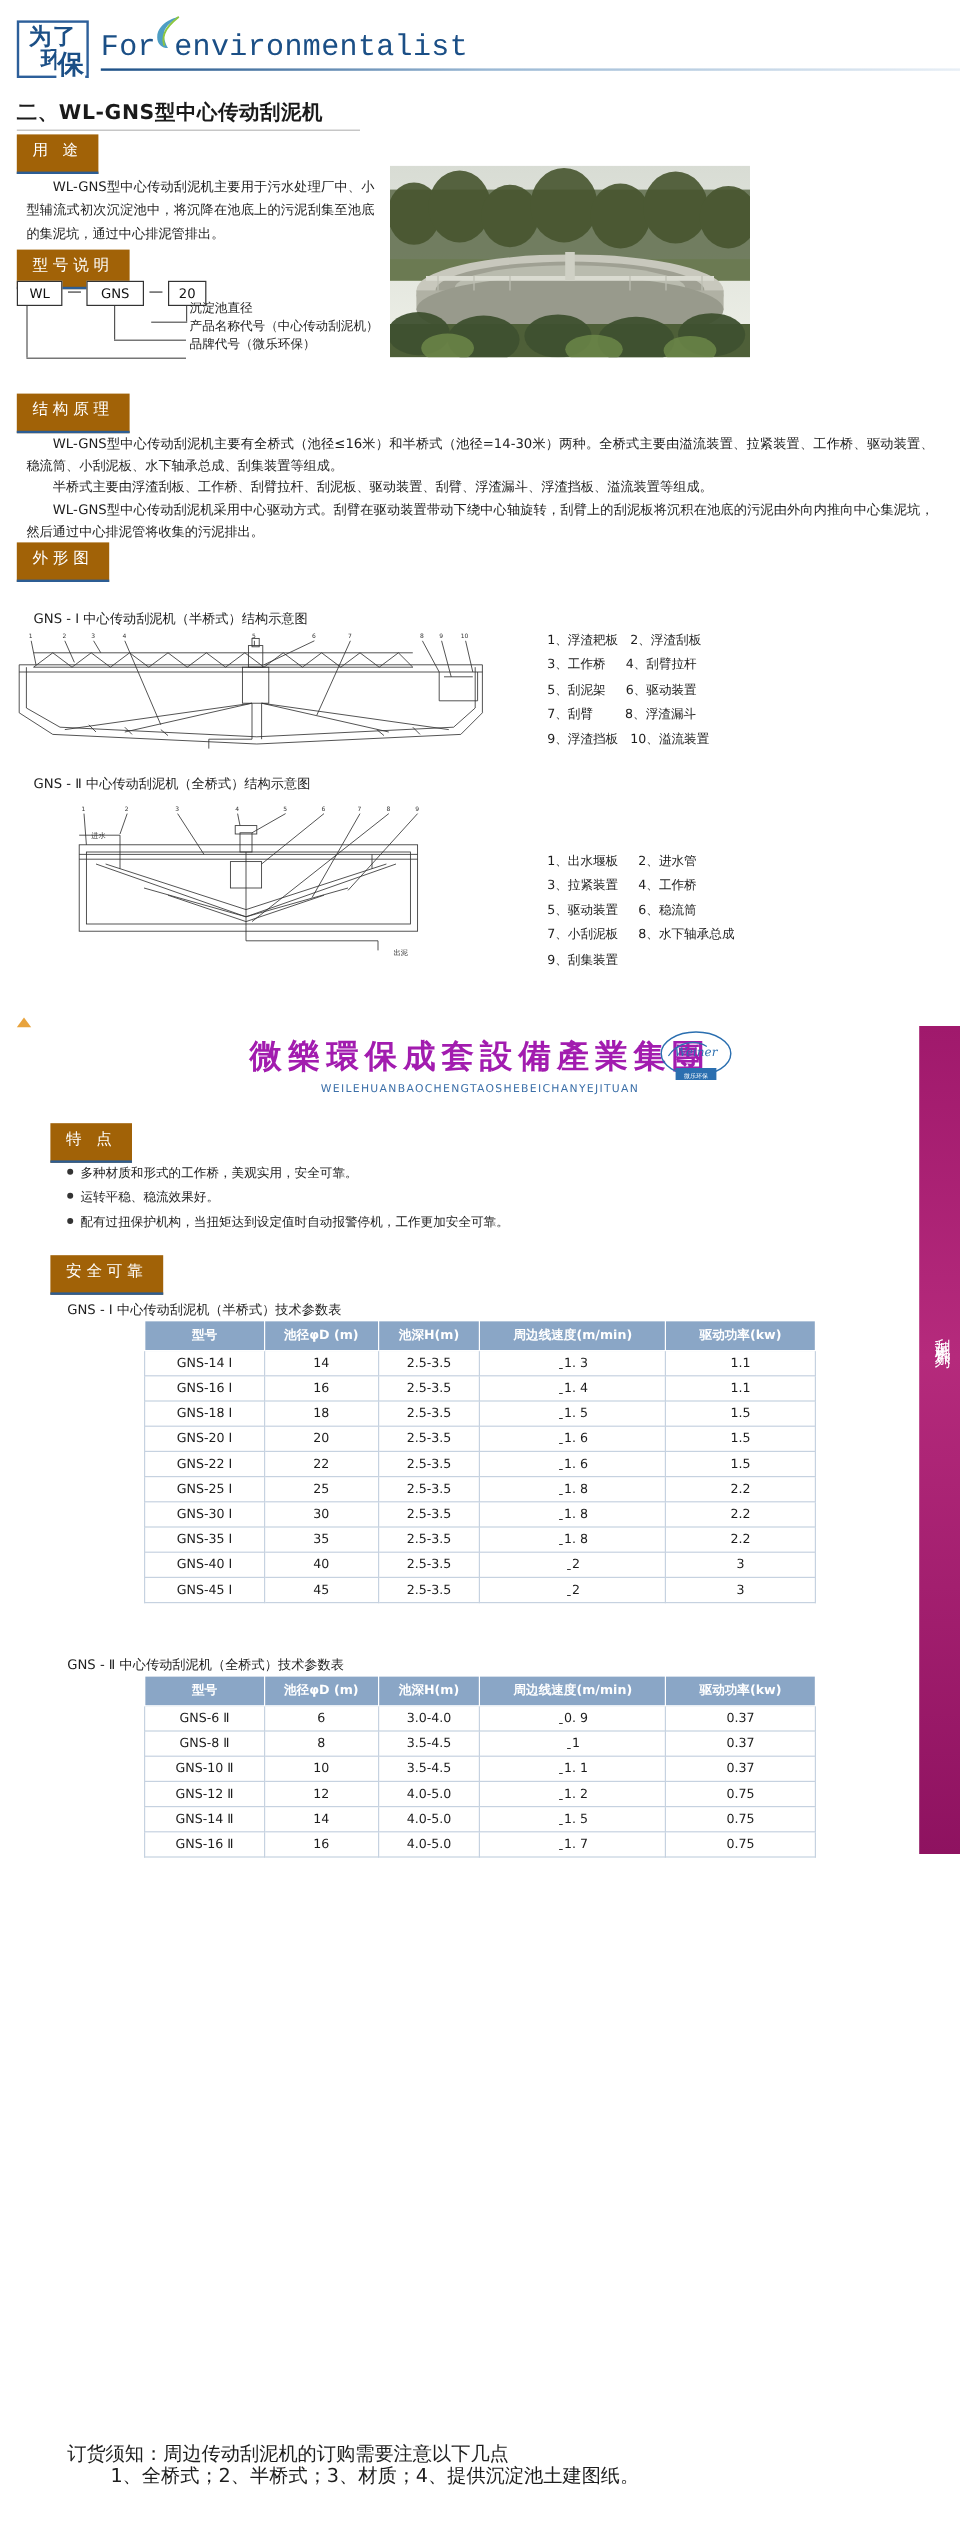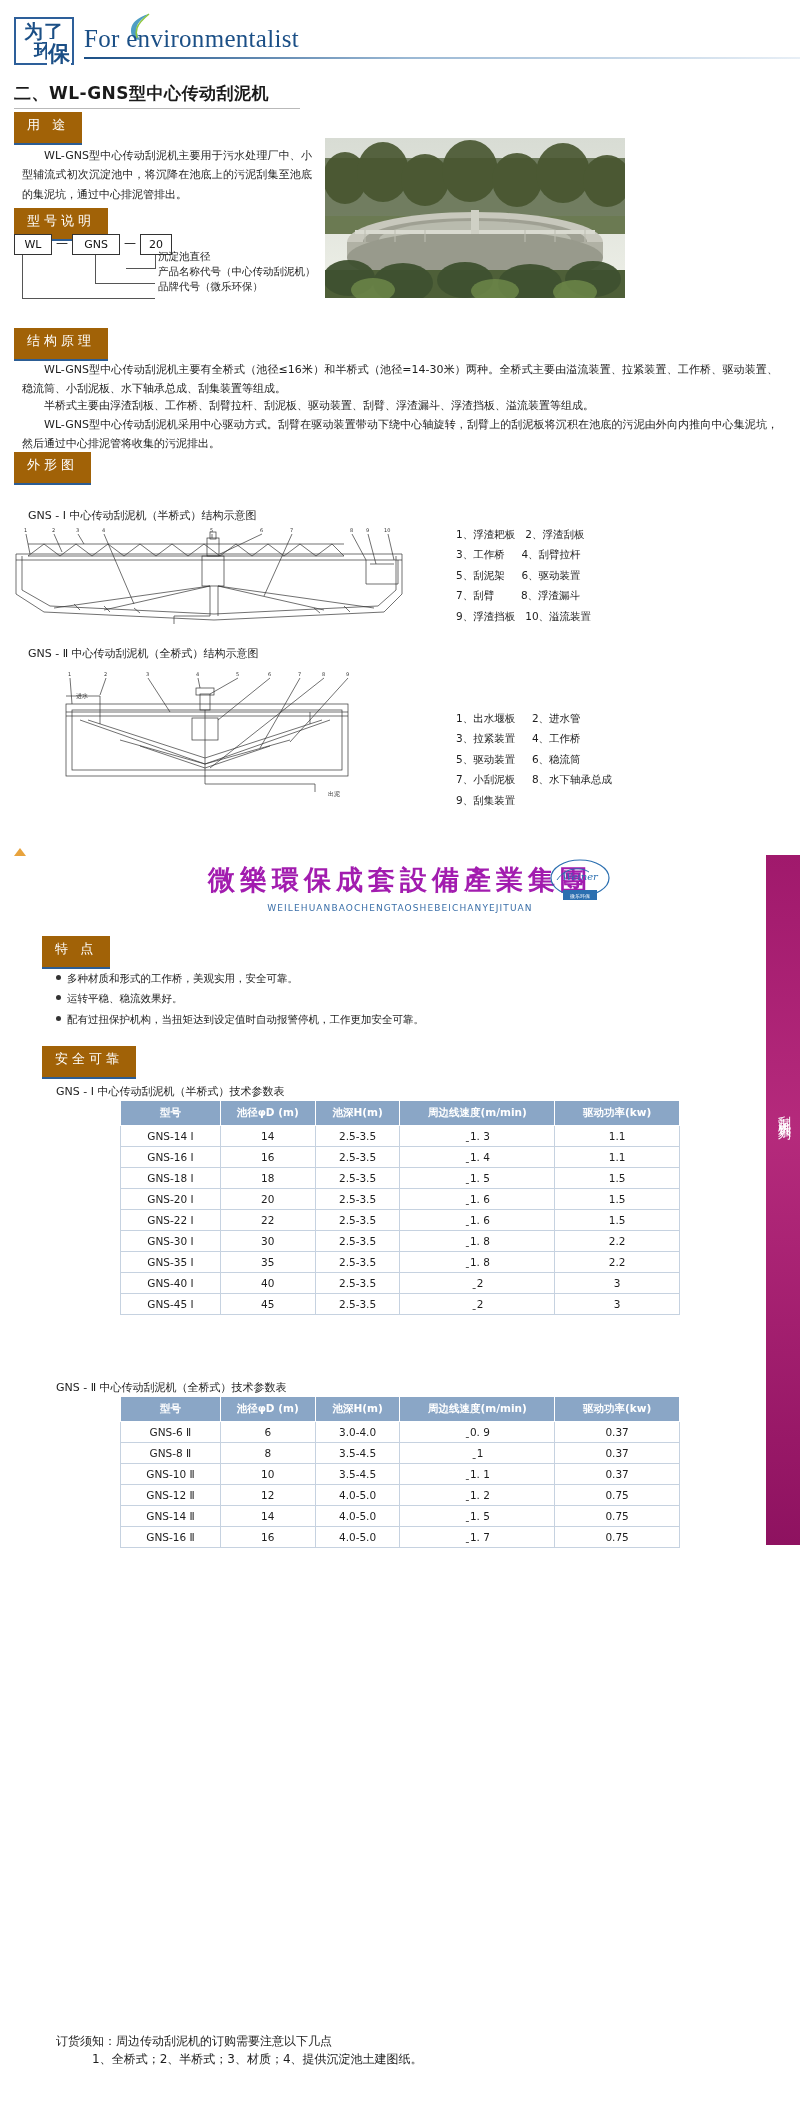--- a/index.html
+++ b/index.html
@@ -34,21 +34,21 @@
   }
   .logo-l2 { color: #1b4f86; }
   .logo-badge {
     position: absolute; left: 47px; top: 39px;
     font-family: "DejaVu Sans", sans-serif;
     font-weight: 700; font-size: 22px; color: #1b4f86;
     background: #fff; padding: 0 1px;
   }
   .logo-text {
     position: absolute; left: 84px; top: 25px;
-    font-family: Liberation Serif, serif;
+    font-family: Liberation Mono, monospace;
     font-size: 25px; color: #1b4f86; letter-spacing: .3px;
   }
   .leaf-icon { position: absolute; left: 128px; top: 12px; }
   .header-rule {
     position: absolute; left: 84px; top: 57px; width: 716px; height: 2px;
     background: linear-gradient(to right,#1b4f86 0%, #9ab8d4 45%, #e8eff6 100%);
   }
 
   
   .page-title {
@@ -197,21 +197,21 @@
   .orange-mark {
     position: absolute; left: 14px; top: 848px;
     width: 0; height: 0;
     border-left: 6px solid transparent;
     border-right: 6px solid transparent;
     border-bottom: 8px solid #e8a33d;
   }
 
   .note {
     position: absolute;
-    font-size: 12px; color: #1d1d1d; line-height: 1.85;
+    font-size: 16px; color: #1d1d1d; line-height: 1.85;
   }
 </style>
 </head>
 <body>
 
 <div class="page">
 
   <div class="header">
     <div class="logo-box">
       <div class="logo-l1">为了</div>
@@ -517,20 +517,27 @@
           <td>1.5</td>
         </tr>
         <tr>
           <td>GNS-22 Ⅰ</td>
           <td>22</td>
           <td>2.5-3.5</td>
           <td>ˍ1. 6</td>
           <td>1.5</td>
         </tr>
         <tr>
+          <td>GNS-25 Ⅰ</td>
+          <td>25</td>
+          <td>2.5-3.5</td>
+          <td>ˍ1. 8</td>
+          <td>2.2</td>
+        </tr>
+        <tr>
           <td>GNS-30 Ⅰ</td>
           <td>30</td>
           <td>2.5-3.5</td>
           <td>ˍ1. 8</td>
           <td>2.2</td>
         </tr>
         <tr>
           <td>GNS-35 Ⅰ</td>
           <td>35</td>
           <td>2.5-3.5</td>

